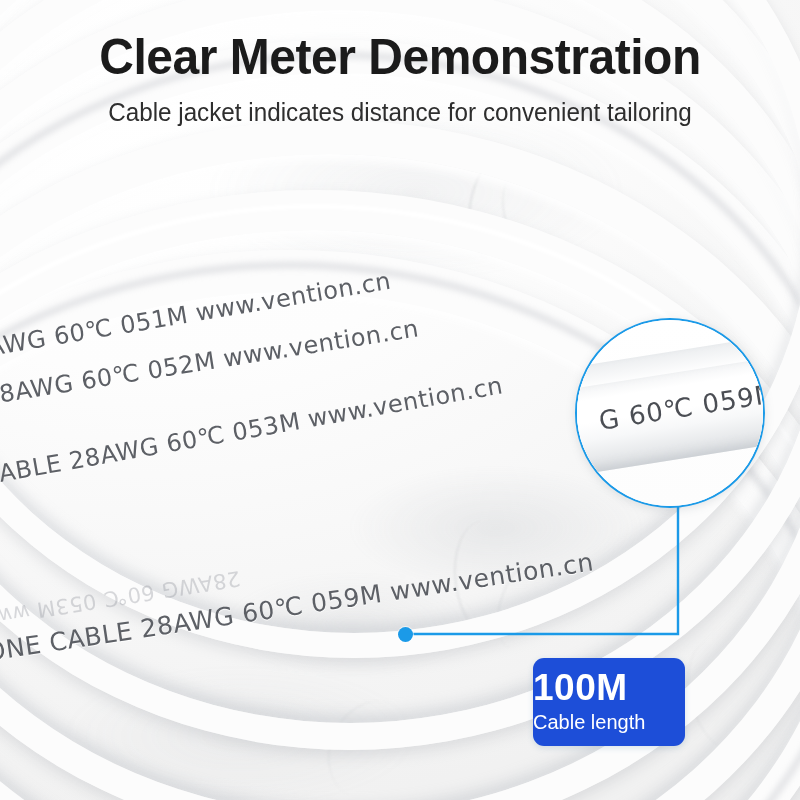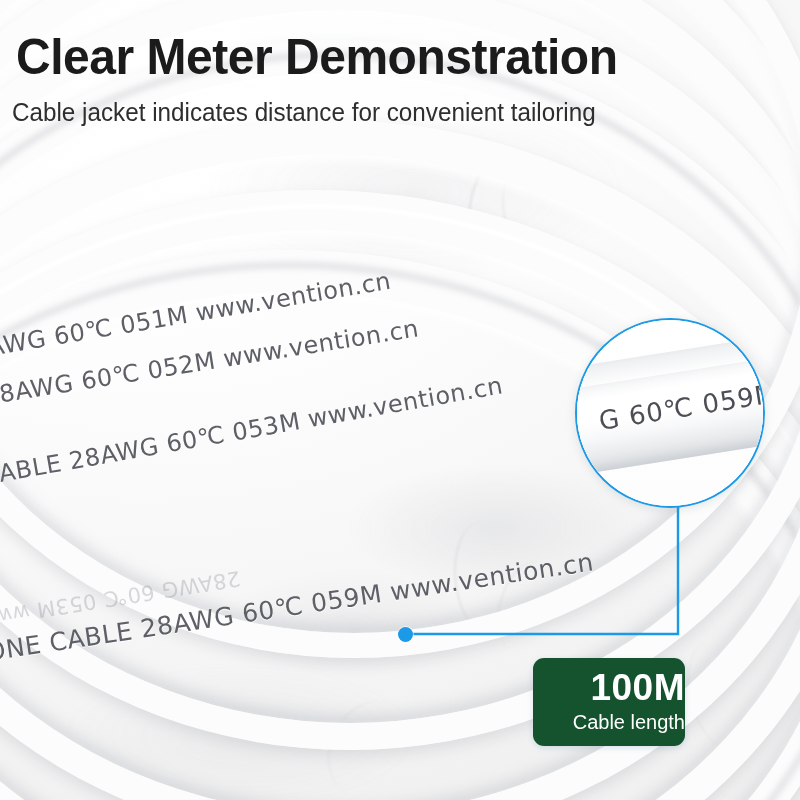--- a/index.html
+++ b/index.html
@@ -95,20 +95,21 @@
   .jacket-text.faint {
     color: rgba(140,145,152,.34);
     text-shadow: none;
   }
 
   
   .header {
     position: absolute;
     left: 0; right: 0; top: 0;
     height: 150px;
+    text-align: center;
     z-index: 40;
   }
   .headline {
     margin: 0;
     padding-top: 28px;
     font-family: "Liberation Sans", sans-serif;
     font-weight: 700;
     font-size: 50px;
     line-height: 58px;
     letter-spacing: -0.5px;
@@ -211,25 +212,25 @@
   }
 
   
   .badge {
     position: absolute;
     left: 533px;
     top: 658px;
     width: 152px;
     height: 88px;
     border-radius: 11px;
-    background: #14532d;
+    background: #1d4ed8;
     z-index: 35;
     display: flex;
     flex-direction: column;
-    align-items: flex-end;
+    align-items: flex-start;
     justify-content: center;
     box-shadow: 0 2px 6px rgba(60,120,160,.18);
   }
   .badge-value {
     font-family: "Liberation Sans", sans-serif;
     font-weight: 700;
     font-size: 37px;
     line-height: 38px;
     color: #ffffff;
     letter-spacing: .5px;

